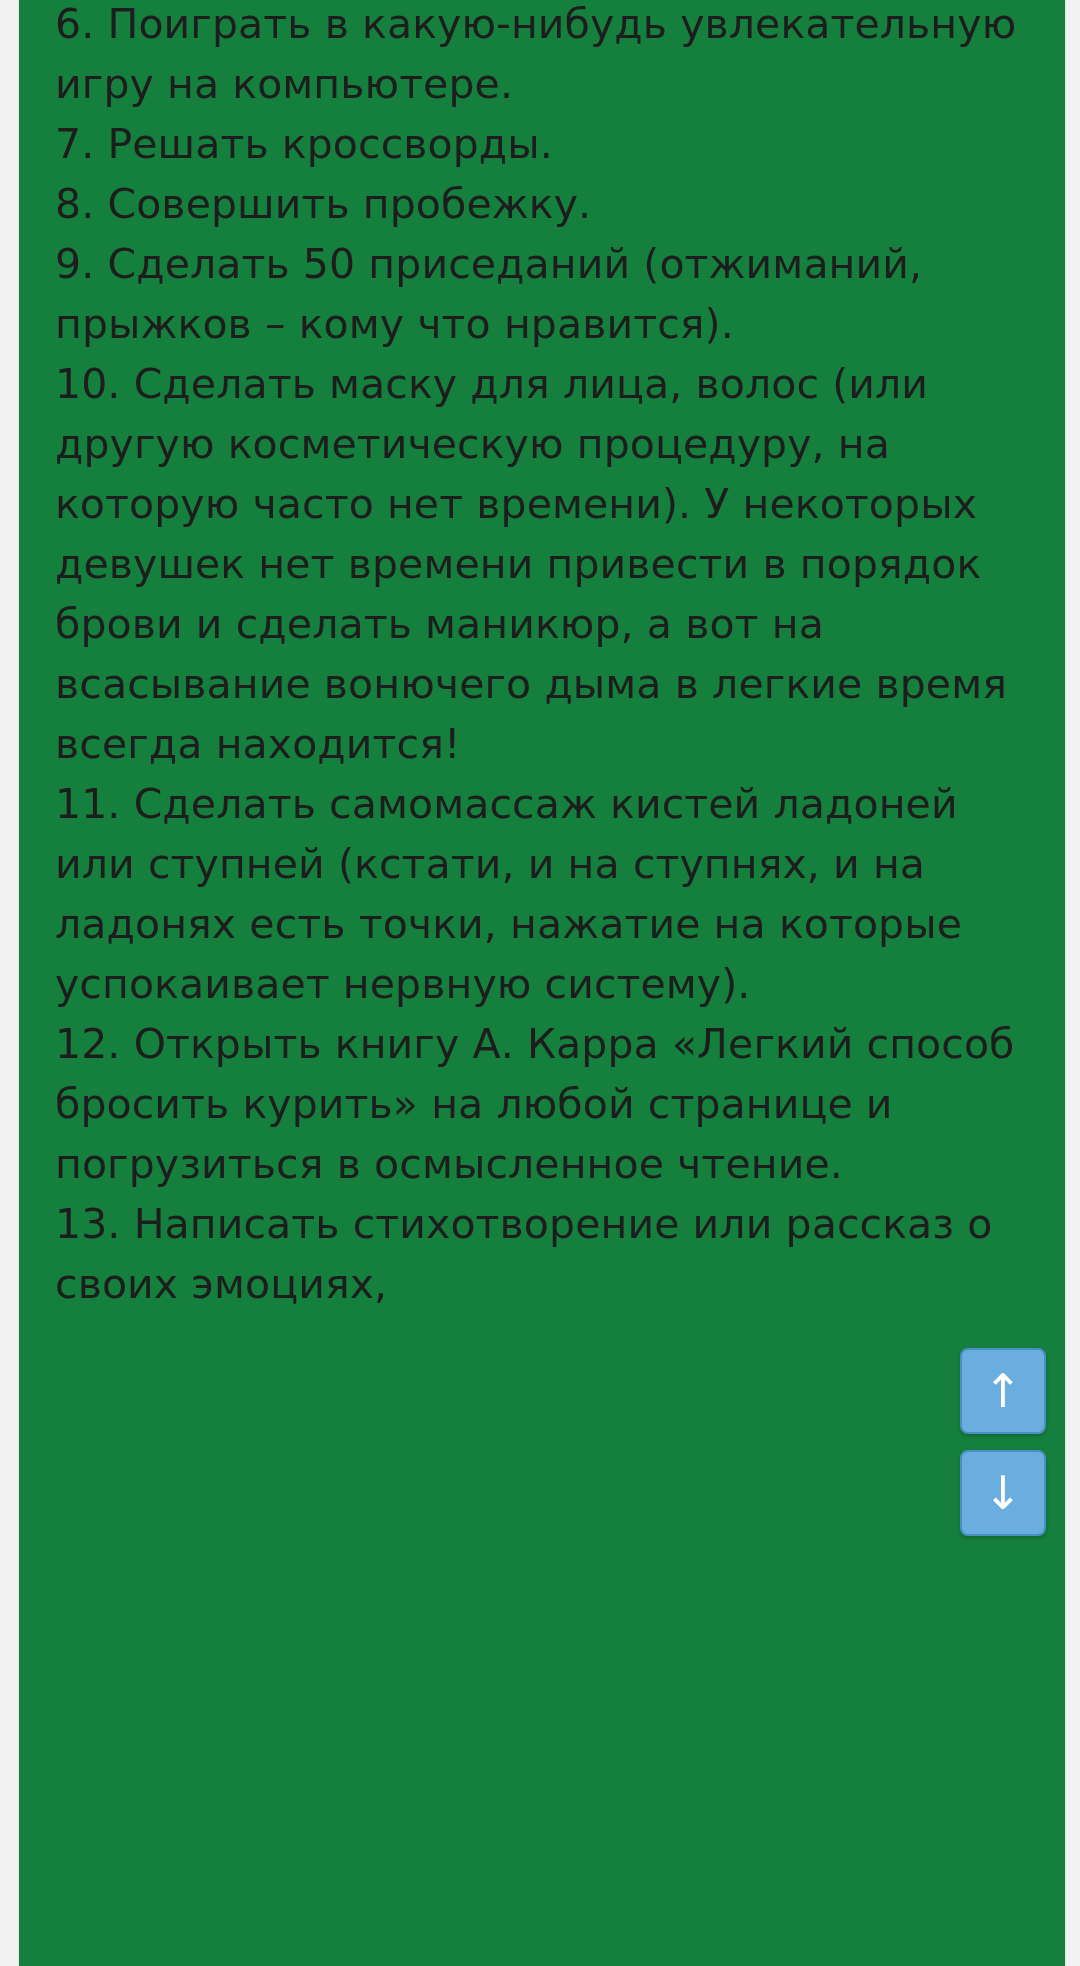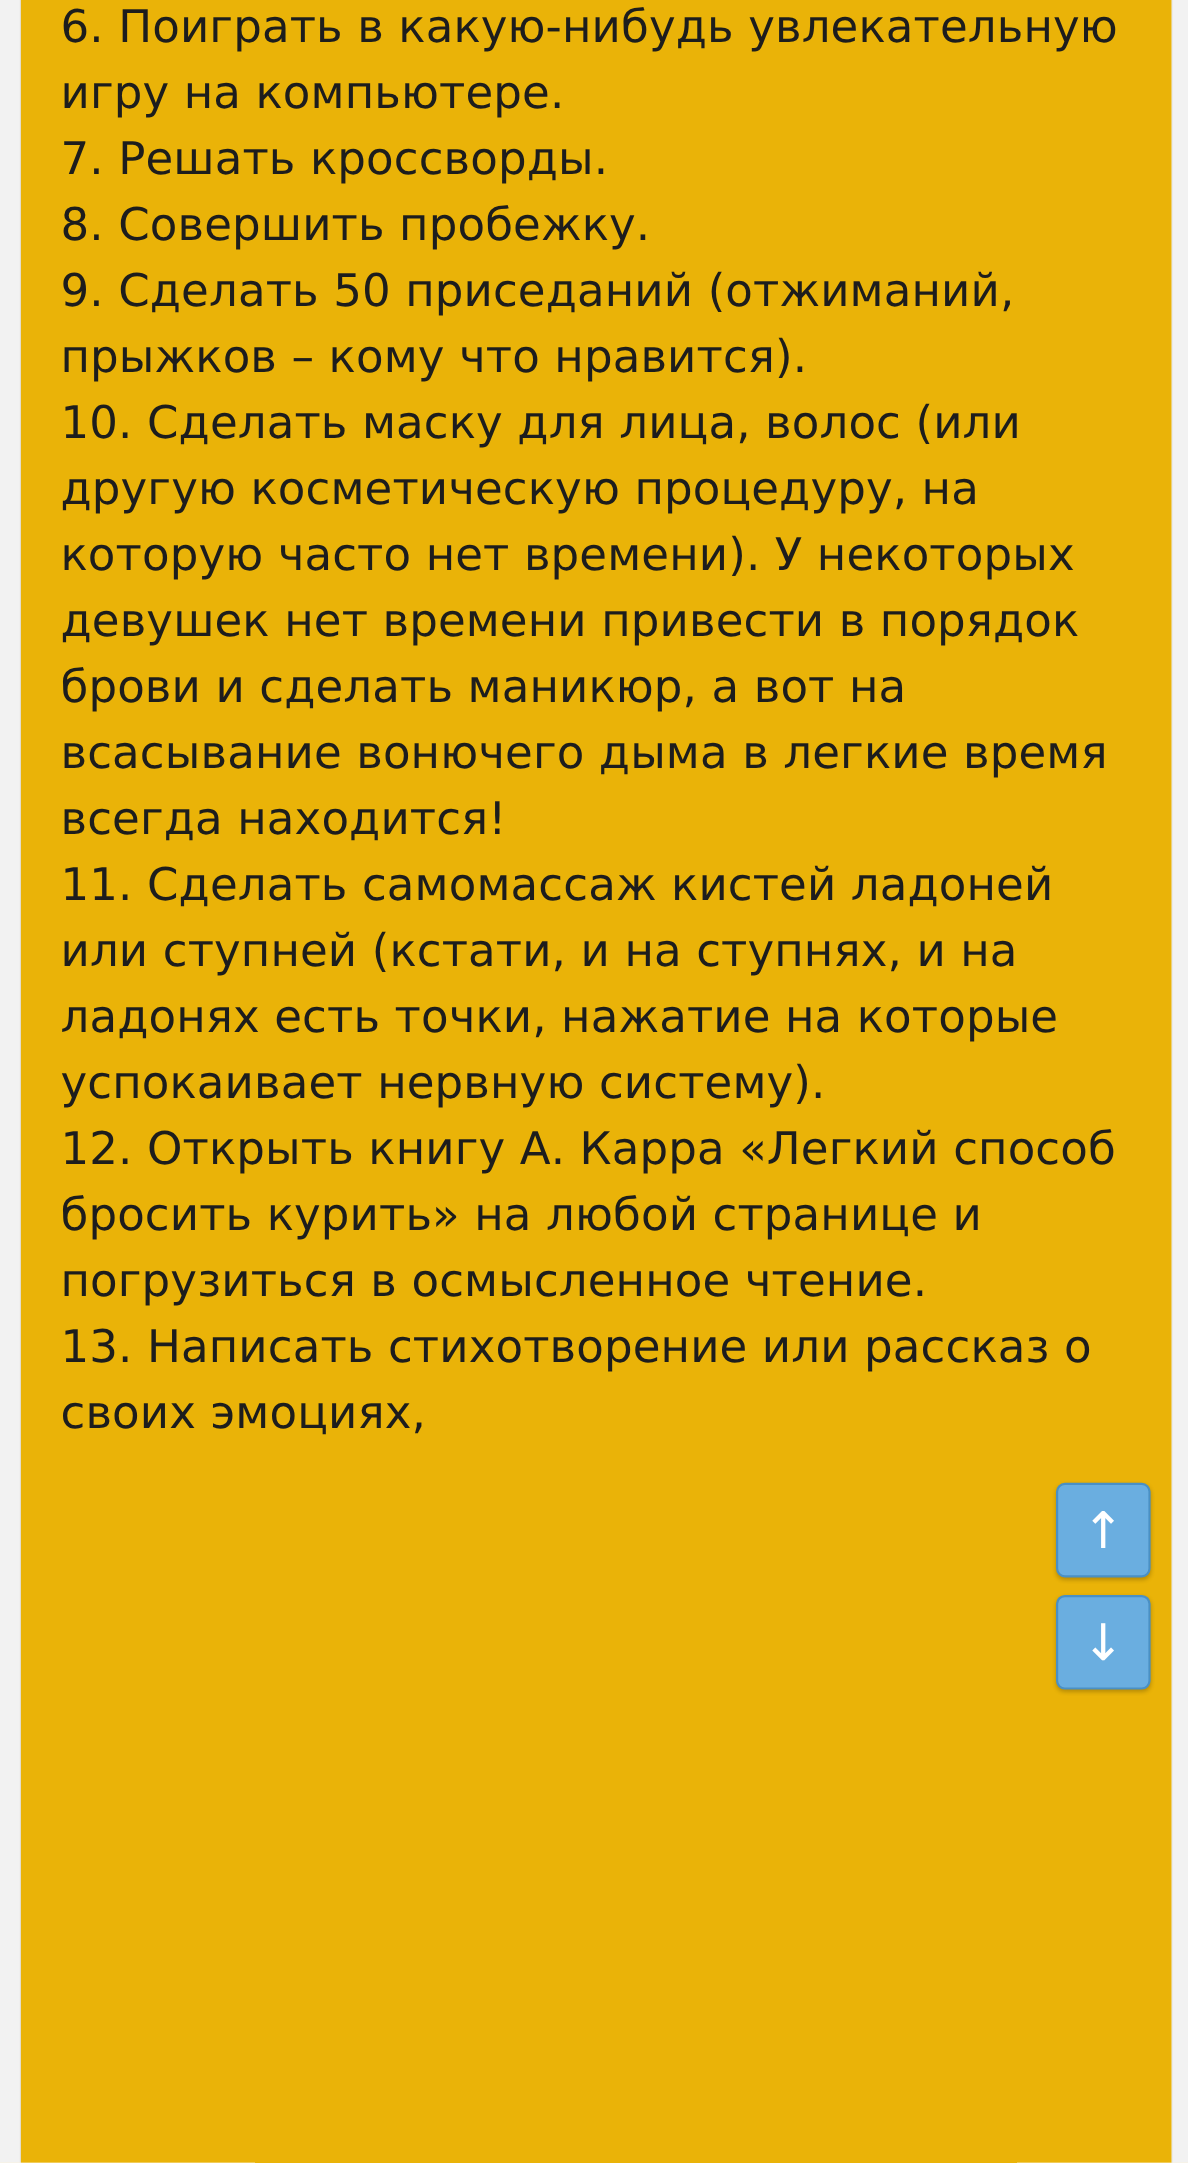--- a/index.html
+++ b/index.html
@@ -34,21 +34,21 @@
     background: #f2f2f2;
     border-left: 1px solid #e3e3e3;
   }
 
   .content {
     position: absolute;
     top: 0;
     left: 19px;
     right: 15px;
     bottom: 0;
-    background: #eab308;
+    background: #15803d;
     padding: 0;
     box-sizing: border-box;
   }
 
   .article {
     padding: 0 28px 0 36px;
     margin-top: -6px;
   }
 
   .para {

